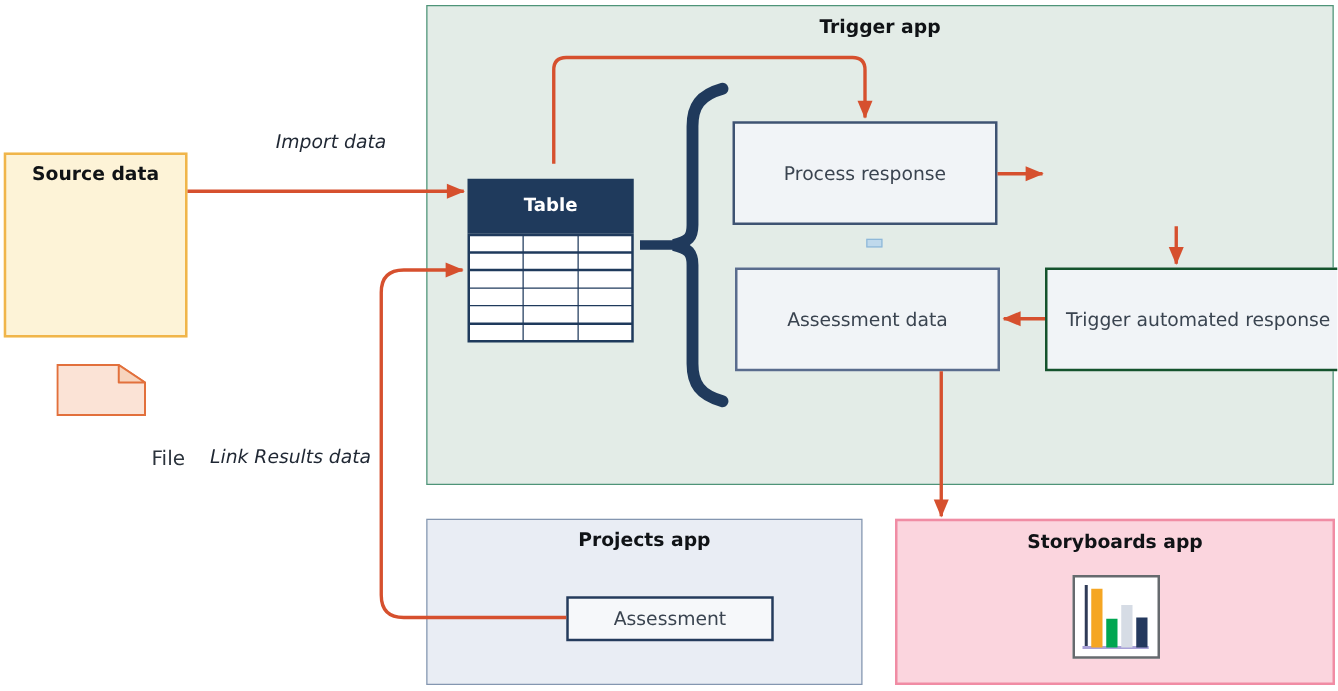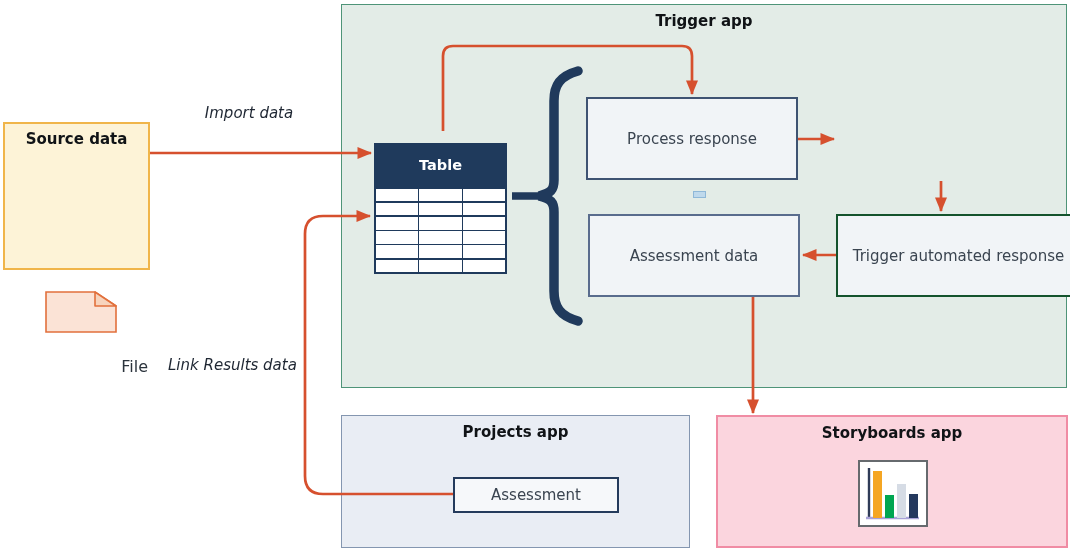--- a/index.html
+++ b/index.html
@@ -38,21 +38,21 @@
   }
   #table-grid{
     box-sizing:border-box;display:grid;grid-template-columns:repeat(3,1fr);
     grid-auto-rows:12.6px;gap:1.6px;background:#1f3a5c;padding:1.6px;border-top:0;
   }
   .tcell{background:#ffffff;}
 
   .edge-label{
     position:absolute;font-style:italic;font-size:15px;color:#1f2733;z-index:3;white-space:nowrap;
   }
-  #import-data-label{left:189px;top:104px;width:120px;text-align:center;}
+  #import-data-label{left:189px;top:104px;width:120px;text-align:right;}
   #link-results-data-label{left:168px;top:356px;width:120px;text-align:center;}
 
   #selection-handle{
     position:absolute;left:693px;top:191px;width:13px;height:7px;
     background:#bfd9ec;border:1px solid #8fb8d8;box-sizing:border-box;z-index:3;
   }
 
   #chart-icon{
     position:absolute;left:858px;top:460px;width:70px;height:67px;
     background:#ffffff;border:2px solid #666a6e;box-sizing:border-box;z-index:2;

